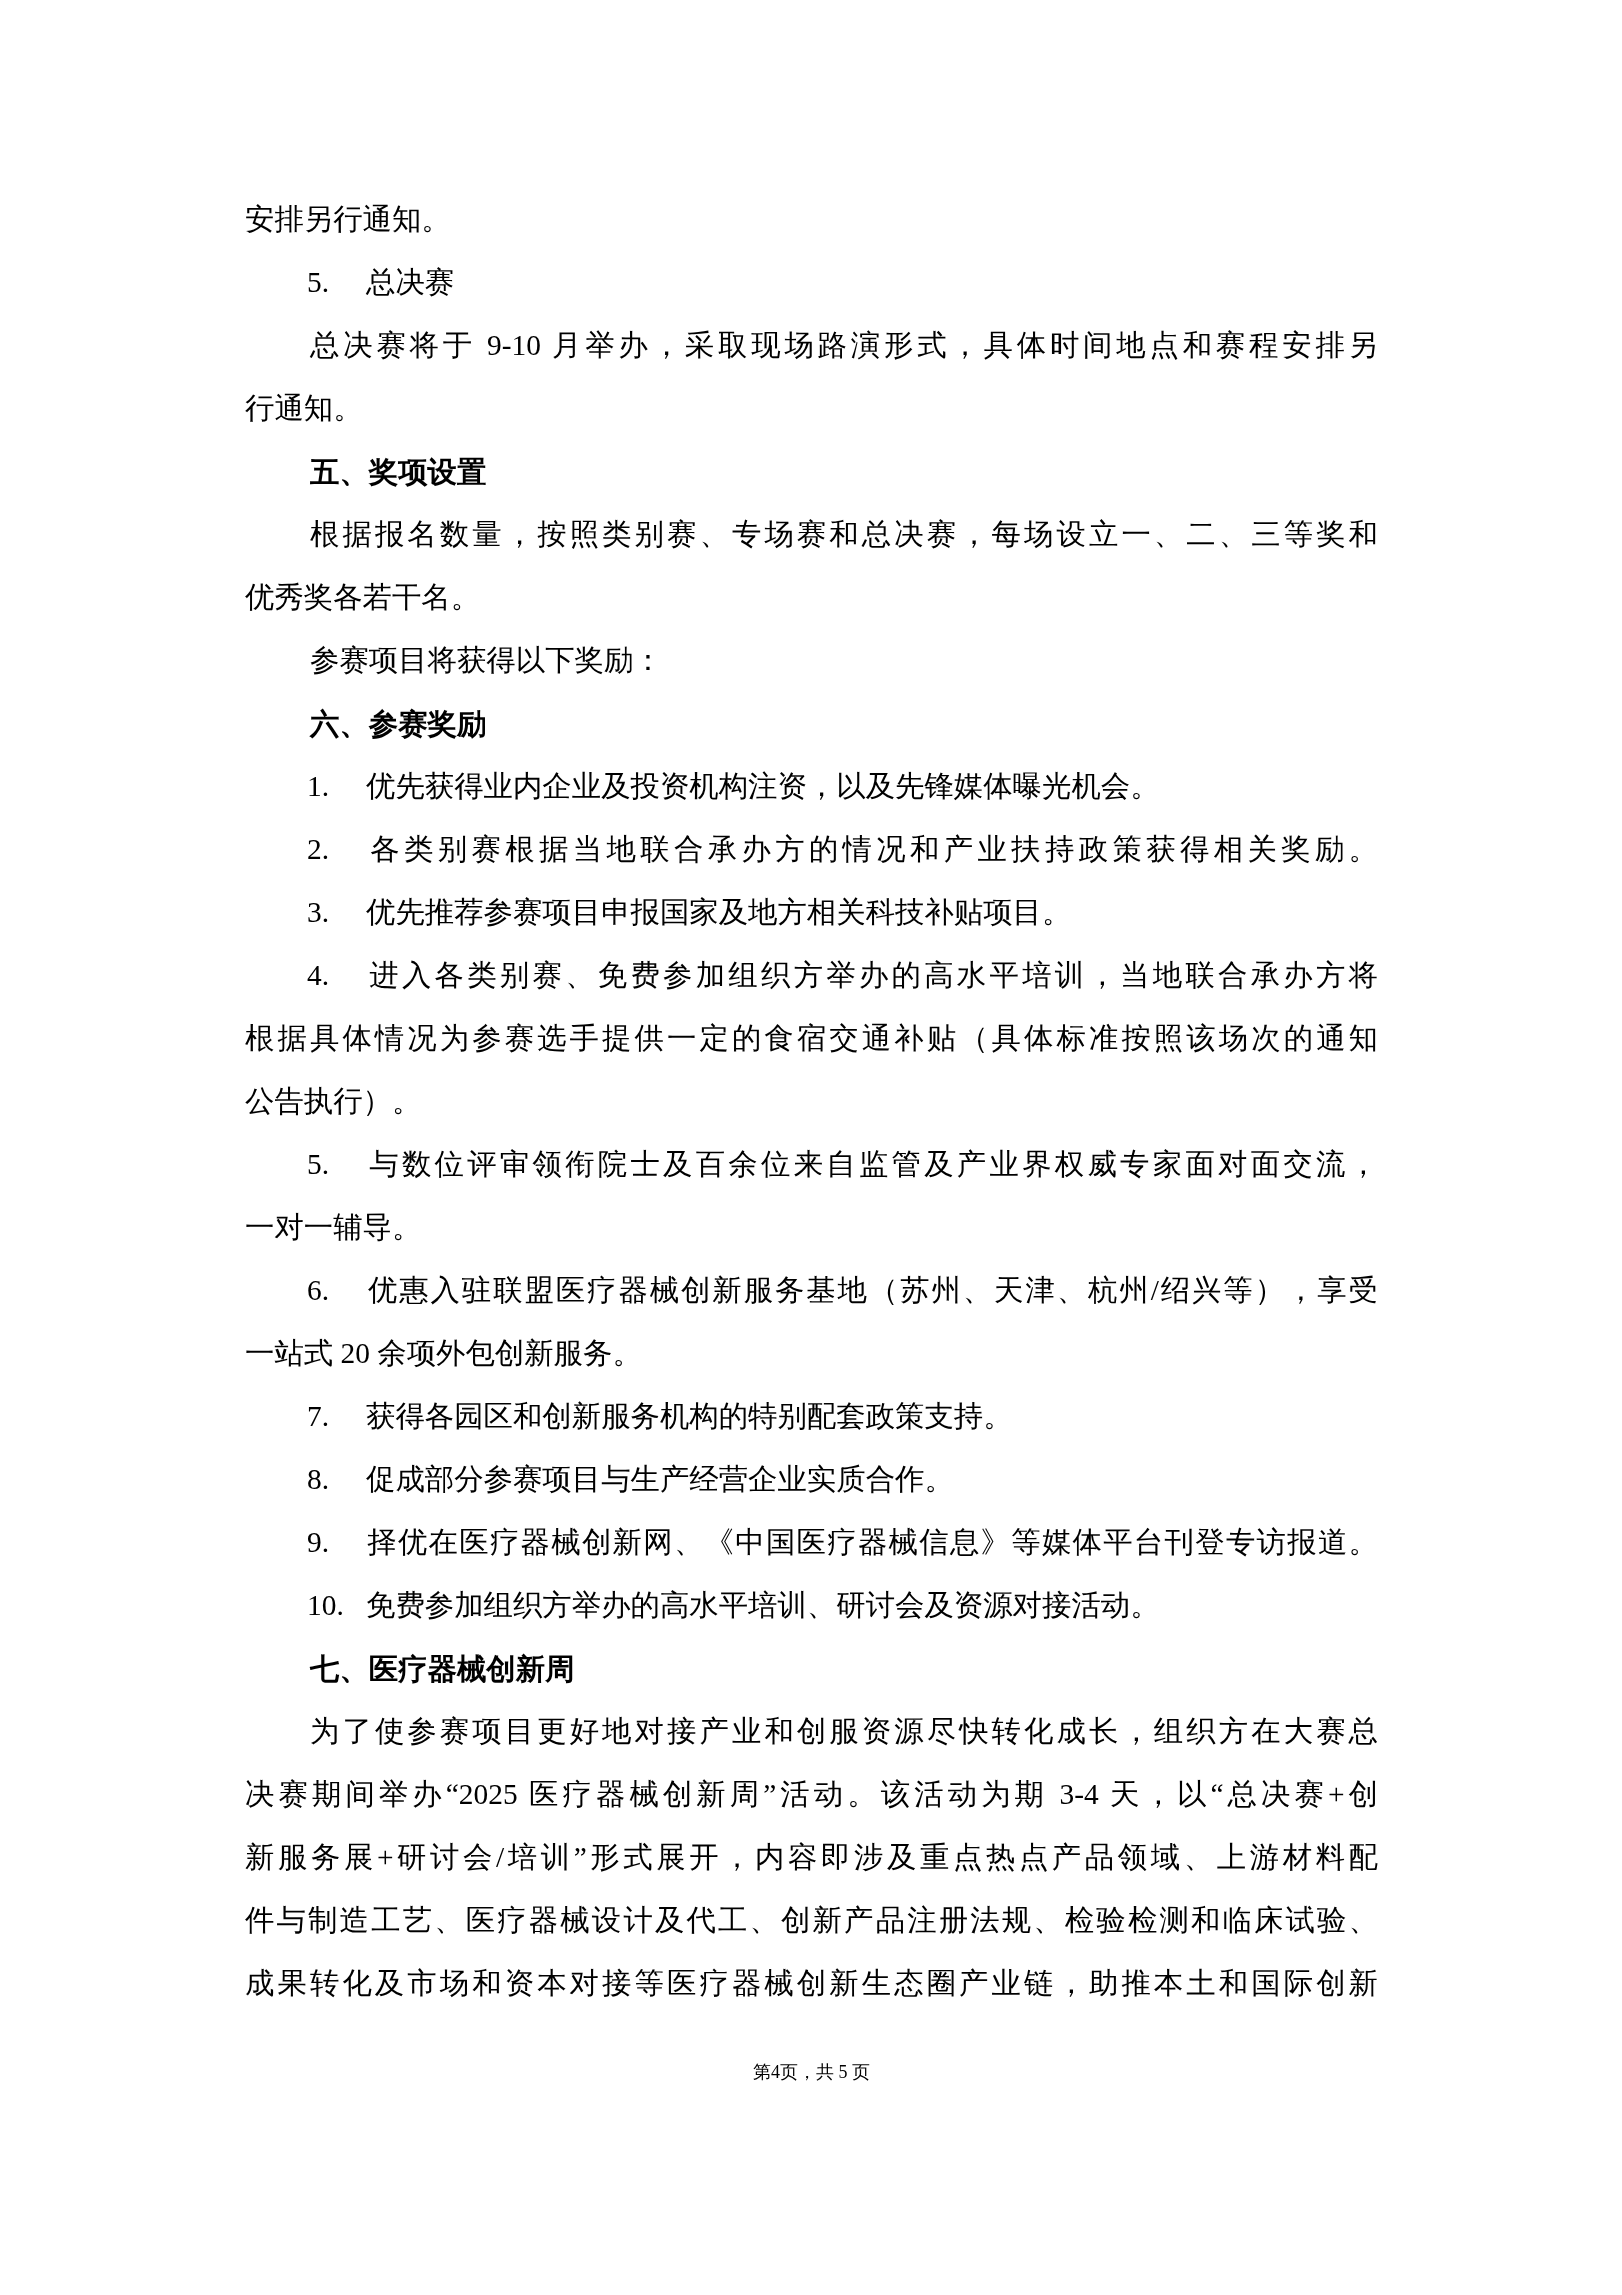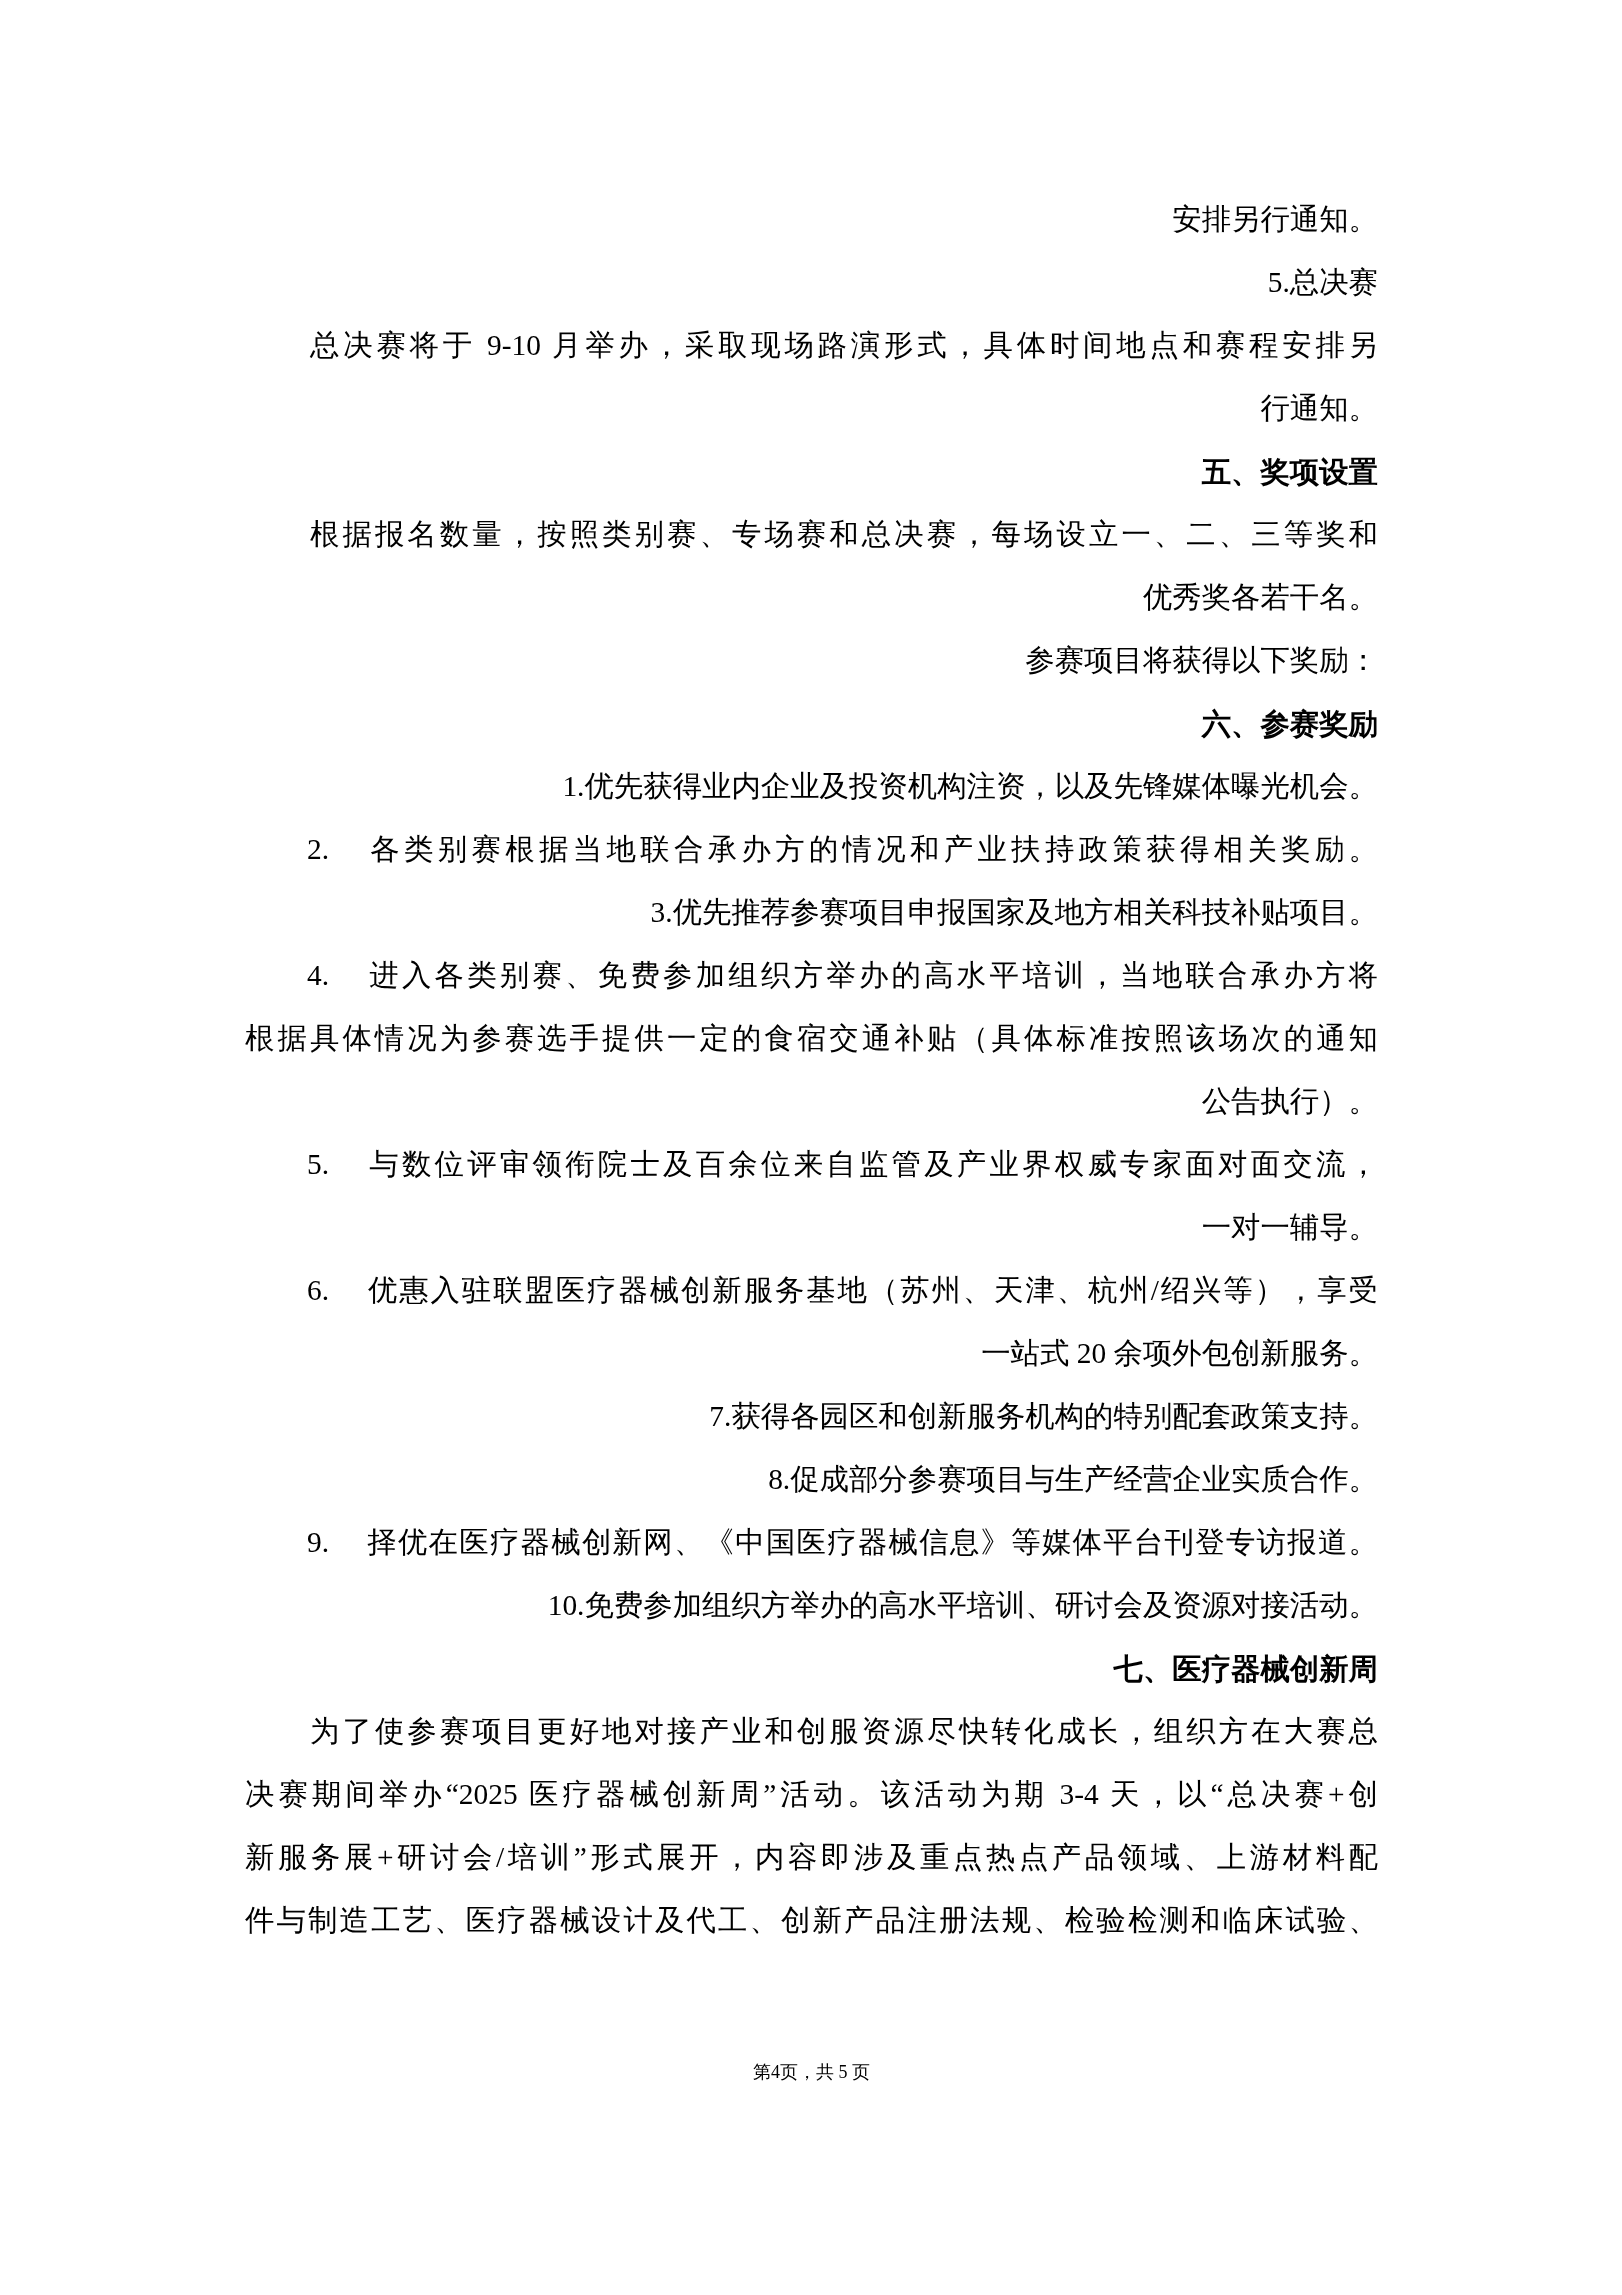--- a/index.html
+++ b/index.html
@@ -16,21 +16,21 @@
     position:absolute;
     left:245px;
     right:245px;
     top:188px;
   }
   .line{
     height:63px;
     line-height:63px;
     font-size:29.4px;
     white-space:nowrap;
-    text-align:right;
+    text-align:left;
   }
   .indent{ padding-left:65px; }
   .item{ padding-left:62px; }
   .num{
     display:inline-block;
     width:59px;
   }
   .heading{
     padding-left:65px;
     font-family:Liberation Sans, sans-serif;
@@ -79,18 +79,19 @@
       <div class="line">一站式 20 余项外包创新服务。</div>
       <div class="line item"><span class="num">7.</span><span>获得各园区和创新服务机构的特别配套政策支持。</span></div>
       <div class="line item"><span class="num">8.</span><span>促成部分参赛项目与生产经营企业实质合作。</span></div>
       <div class="line item j"><span class="num">9.</span><span>择优在医疗器械创新网、《中国医疗器械信息》等媒体平台刊登专访报道。</span></div>
       <div class="line item"><span class="num">10.</span><span>免费参加组织方举办的高水平培训、研讨会及资源对接活动。</span></div>
       <div class="line heading">七、医疗器械创新周</div>
       <div class="line indent j">为了使参赛项目更好地对接产业和创服资源尽快转化成长，组织方在大赛总</div>
       <div class="line j">决赛期间举办“2025 医疗器械创新周”活动。该活动为期 3-4 天，以“总决赛+创</div>
       <div class="line j">新服务展+研讨会/培训”形式展开，内容即涉及重点热点产品领域、上游材料配</div>
       <div class="line j">件与制造工艺、医疗器械设计及代工、创新产品注册法规、检验检测和临床试验、</div>
+      <div class="line j">成果转化及市场和资本对接等医疗器械创新生态圈产业链，助推本土和国际创新</div>
     </main>
   <div class="footer">
     <span>第4页，共 5 页</span>
   </div>
 </div>
 
 
 </body></html>

